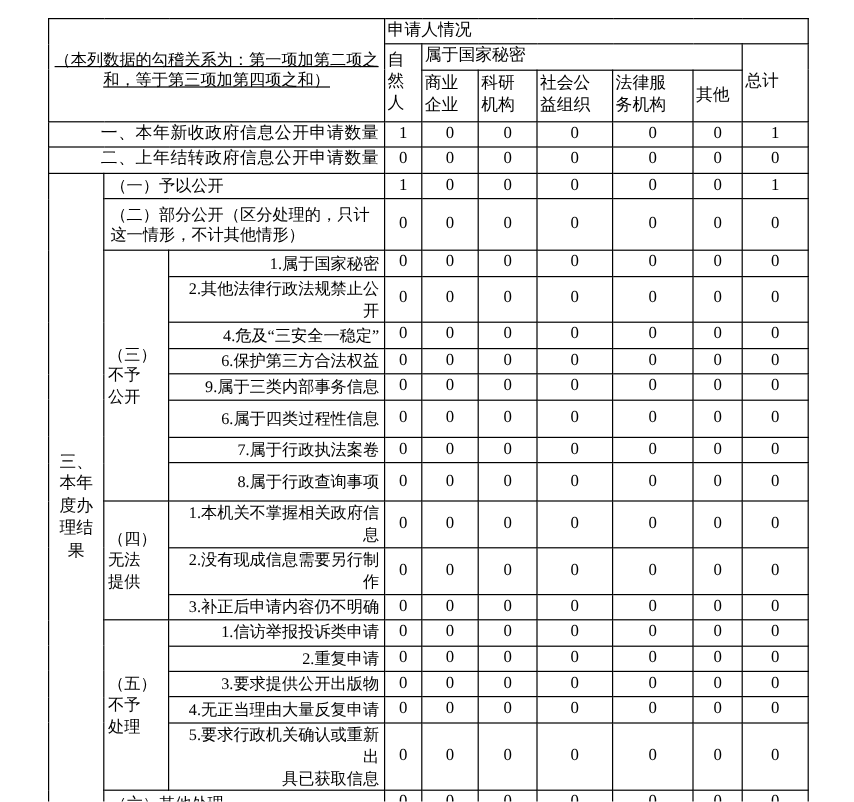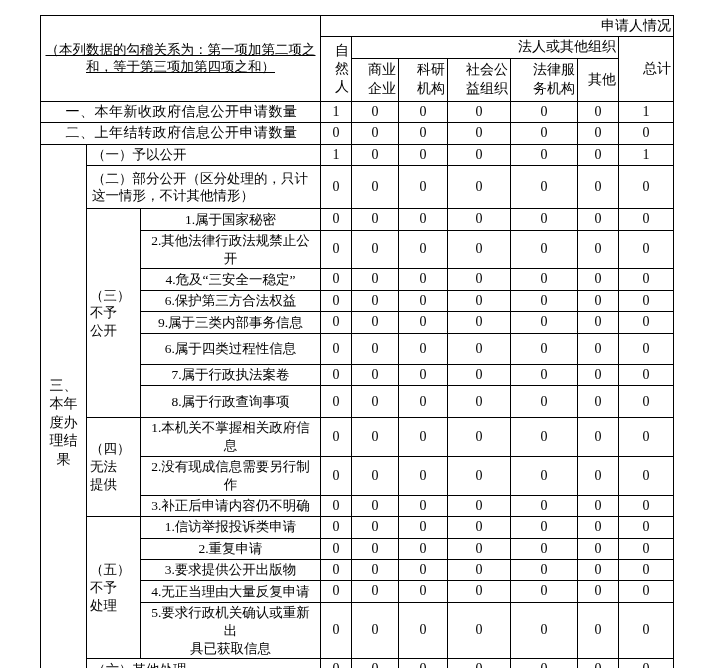--- a/index.html
+++ b/index.html
@@ -15,28 +15,28 @@
   td {
     border:1px solid #000;
     padding:1px 4px;
     font-size:13.5px;
     line-height:1.32;
     vertical-align:middle;
     white-space:pre-line;
     overflow:hidden;
     color:#000;
   }
-  td.hdr { text-align:right; font-size:14px; padding:1px 2px; }
+  td.hdr { text-align:left; font-size:14px; padding:1px 2px; }
   td.note { text-align:center; font-size:13.5px; padding:2px 4px;text-decoration:underline; }
-  td.mainlbl { text-align:center; font-size:14px; letter-spacing:0.5px; padding-left:6px; }
+  td.mainlbl { text-align:right; font-size:14px; letter-spacing:0.5px; padding-left:6px; }
   td.seclbl { text-align:center; font-size:14px; padding:1px 2px; }
   td.kai { }
   td.sublbl { text-align:left; padding-left:5px; }
   td.grplbl { text-align:left; padding:1px 2px 1px 3px; font-size:13.5px; }
-  td.item { text-align:center; padding-left:4px;margin-top:42px; }
+  td.item { text-align:right; padding-left:4px;margin-top:42px; }
   td.num {
     text-align:center; font-style:normal;
     font-family:"Liberation Serif","DejaVu Serif",serif; font-size:14px;
   }
 </style>
 </head>
 <body>
 
 <div class="page">
 <table class="report">
@@ -56,21 +56,21 @@
   <tbody>
         <tr style="height:21px">
     <td class="note" colspan="3" rowspan="3">（本列数据的勾稽关系为：第一项加第二项之
 和，等于第三项加第四项之和）</td>
     <td class="hdr" colspan="7">申请人情况</td>
   </tr>
   <tr style="height:21px">
     <td class="hdr" rowspan="2">自
 然
 人</td>
-    <td class="hdr" colspan="5">法人或其他组织</td>
+    <td class="hdr" colspan="5">属于国家秘密</td>
     <td class="hdr" rowspan="2">总计</td>
   </tr>
   <tr style="height:43px">
     <td class="hdr">商业
 企业</td>
     <td class="hdr">科研
 机构</td>
     <td class="hdr">社会公
 益组织</td>
     <td class="hdr">法律服

